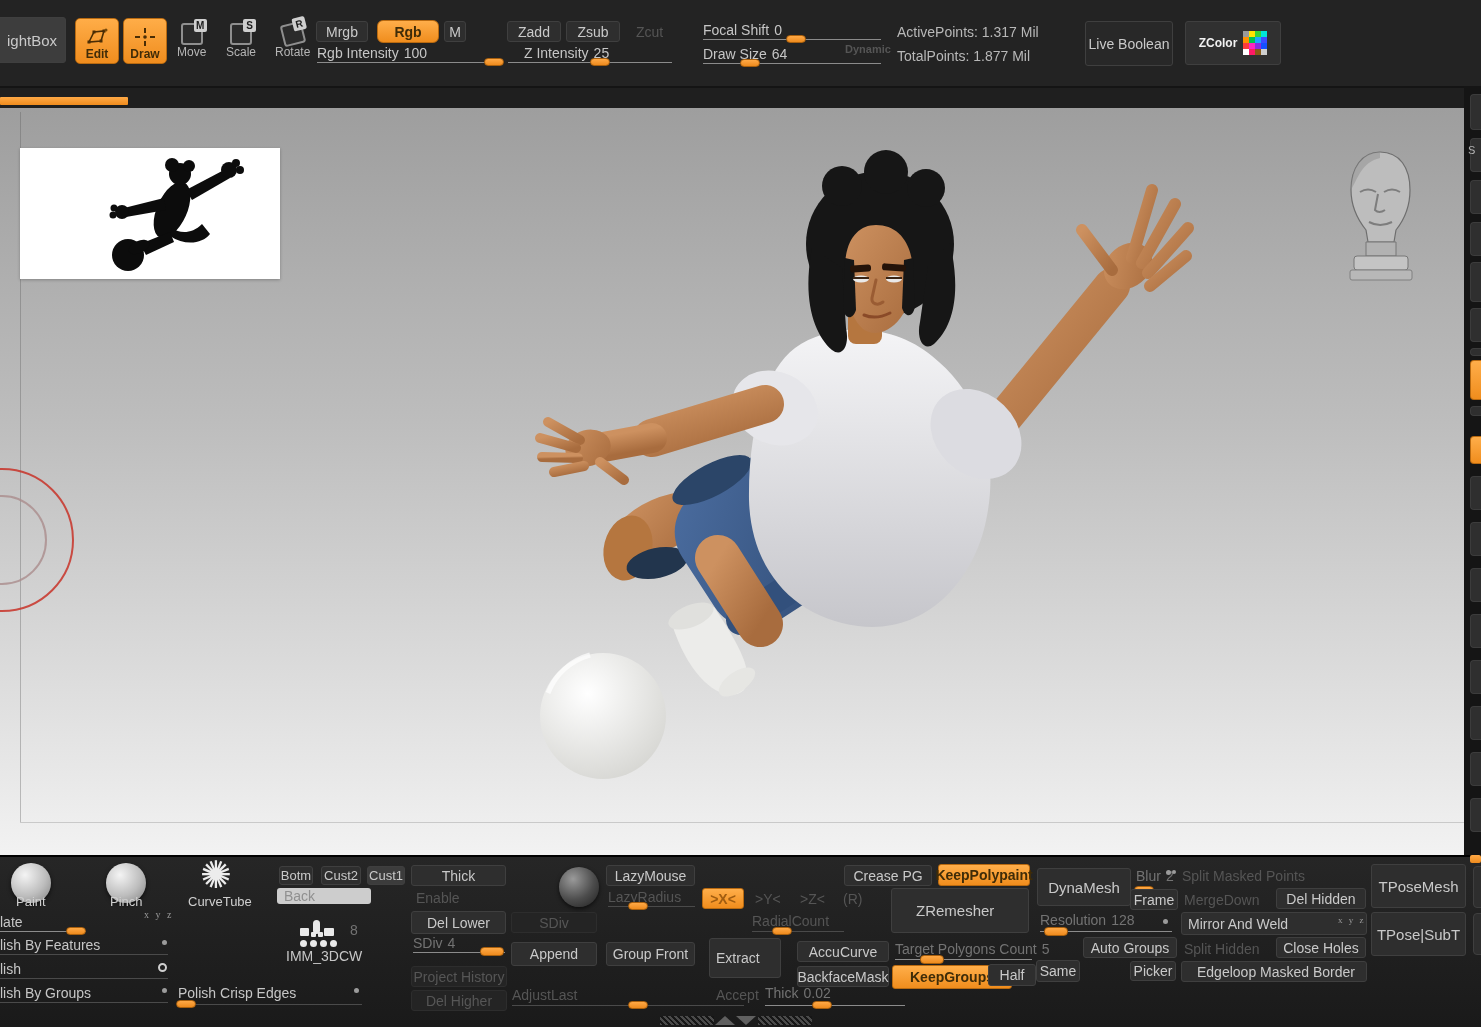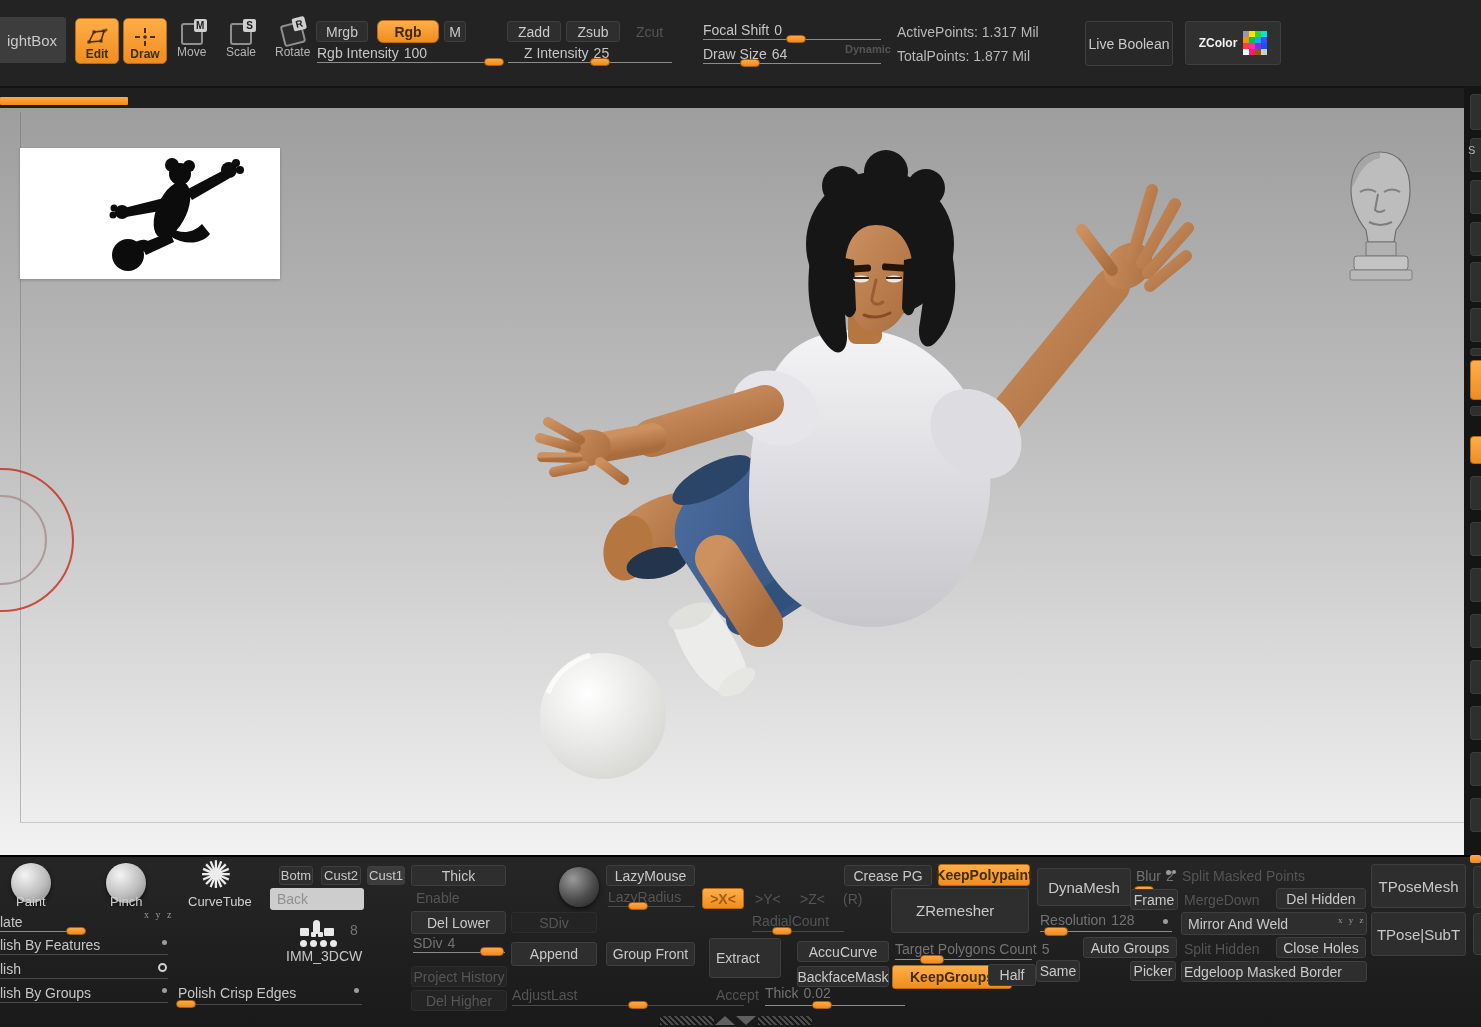--- a/index.html
+++ b/index.html
@@ -386,21 +386,21 @@
 
   <div class="b" style="left:279px;top:866px;width:34px;height:19px;font-size:13px">
       <span>Botm</span>
     </div>
   <div class="b" style="left:321px;top:866px;width:40px;height:19px;font-size:13px">
       <span>Cust2</span>
     </div>
   <div class="b sel" style="left:367px;top:866px;width:38px;height:19px;font-size:13px">
       <span>Cust1</span>
     </div>
-  <div class="field" style="left:270px;top:888px;width:94px;height:22px">
+  <div class="field" style="left:277px;top:888px;width:94px;height:16px">
       <span>Back</span>
     </div>
 
   <div class="immicon" style="left:298px;top:920px;width:40px;height:28px">
     <i style="left:15px;top:0;width:7px;height:14px;border-radius:4px"></i>
     <i style="left:2px;top:8px;width:9px;height:8px"></i>
       <i style="left:26px;top:8px;width:10px;height:8px"></i>
     <i style="left:13px;top:12px;width:5px;height:5px"></i>
       <i style="left:20px;top:12px;width:5px;height:5px"></i>
     <i style="left:2px;top:20px;width:7px;height:7px;border-radius:50%"></i>
@@ -547,21 +547,21 @@
       <span>Del Hidden</span>
     </div>
   <div class="b" style="left:1181px;top:912px;width:186px;height:23px;justify-content:flex-start;padding-left:6px">
       <span>Mirror And Weld</span>
     </div>
   <div class="tiny" style="left:1338px;top:915px;font-size:9px"><span>x y z</span></div>
   <div class="lbl dis" style="left:1184px;top:941px"><span>Split Hidden</span></div>
   <div class="b" style="left:1276px;top:937px;width:90px;height:21px">
       <span>Close Holes</span>
     </div>
-  <div class="b" style="left:1181px;top:961px;width:186px;height:21px;justify-content:flex-start;padding-left:2px">
+  <div class="b" style="left:1181px;top:961px;width:186px;height:21px;justify-content:flex-start;padding-left:15px">
       <span>Edgeloop Masked Border</span>
     </div>
   <div class="dot" style="left:1172px;top:870px;width:4px;height:4px"></div>
 
   <div class="b" style="left:1371px;top:864px;width:95px;height:44px;font-size:15px">
       <span>TPoseMesh</span>
     </div>
   <div class="b" style="left:1371px;top:912px;width:95px;height:44px;font-size:15px">
       <span>TPose|SubT</span>
     </div>

